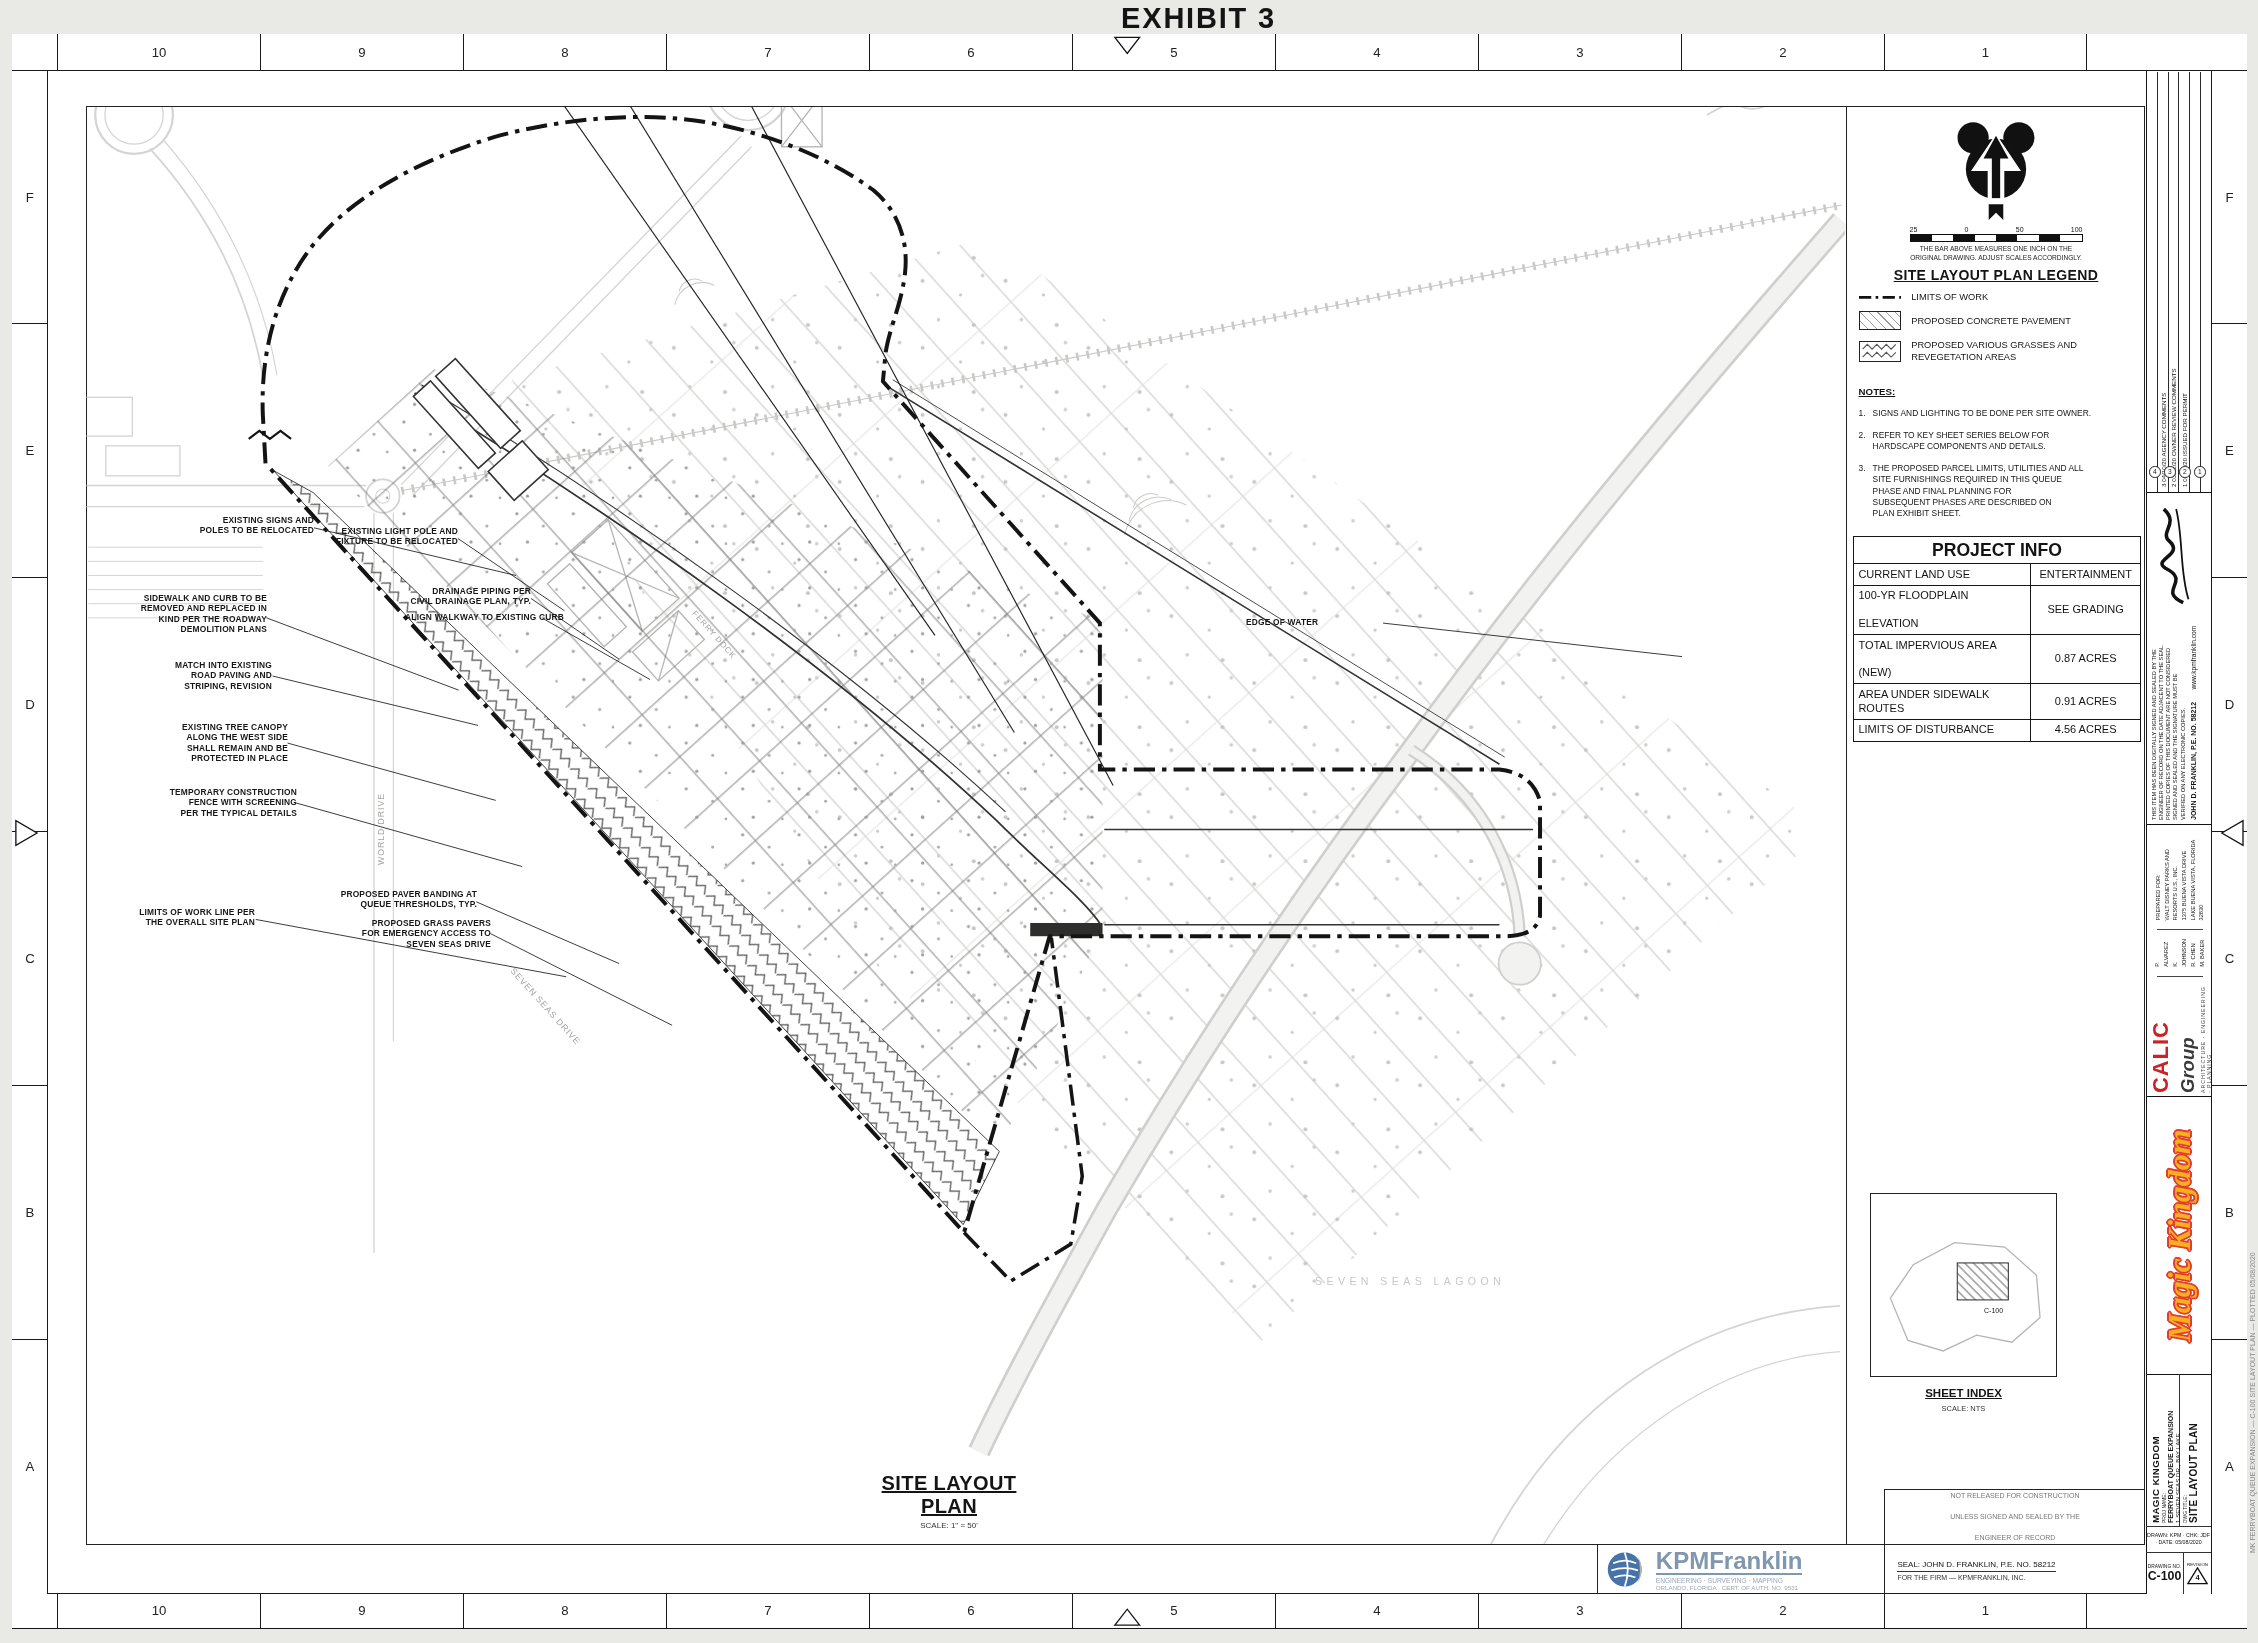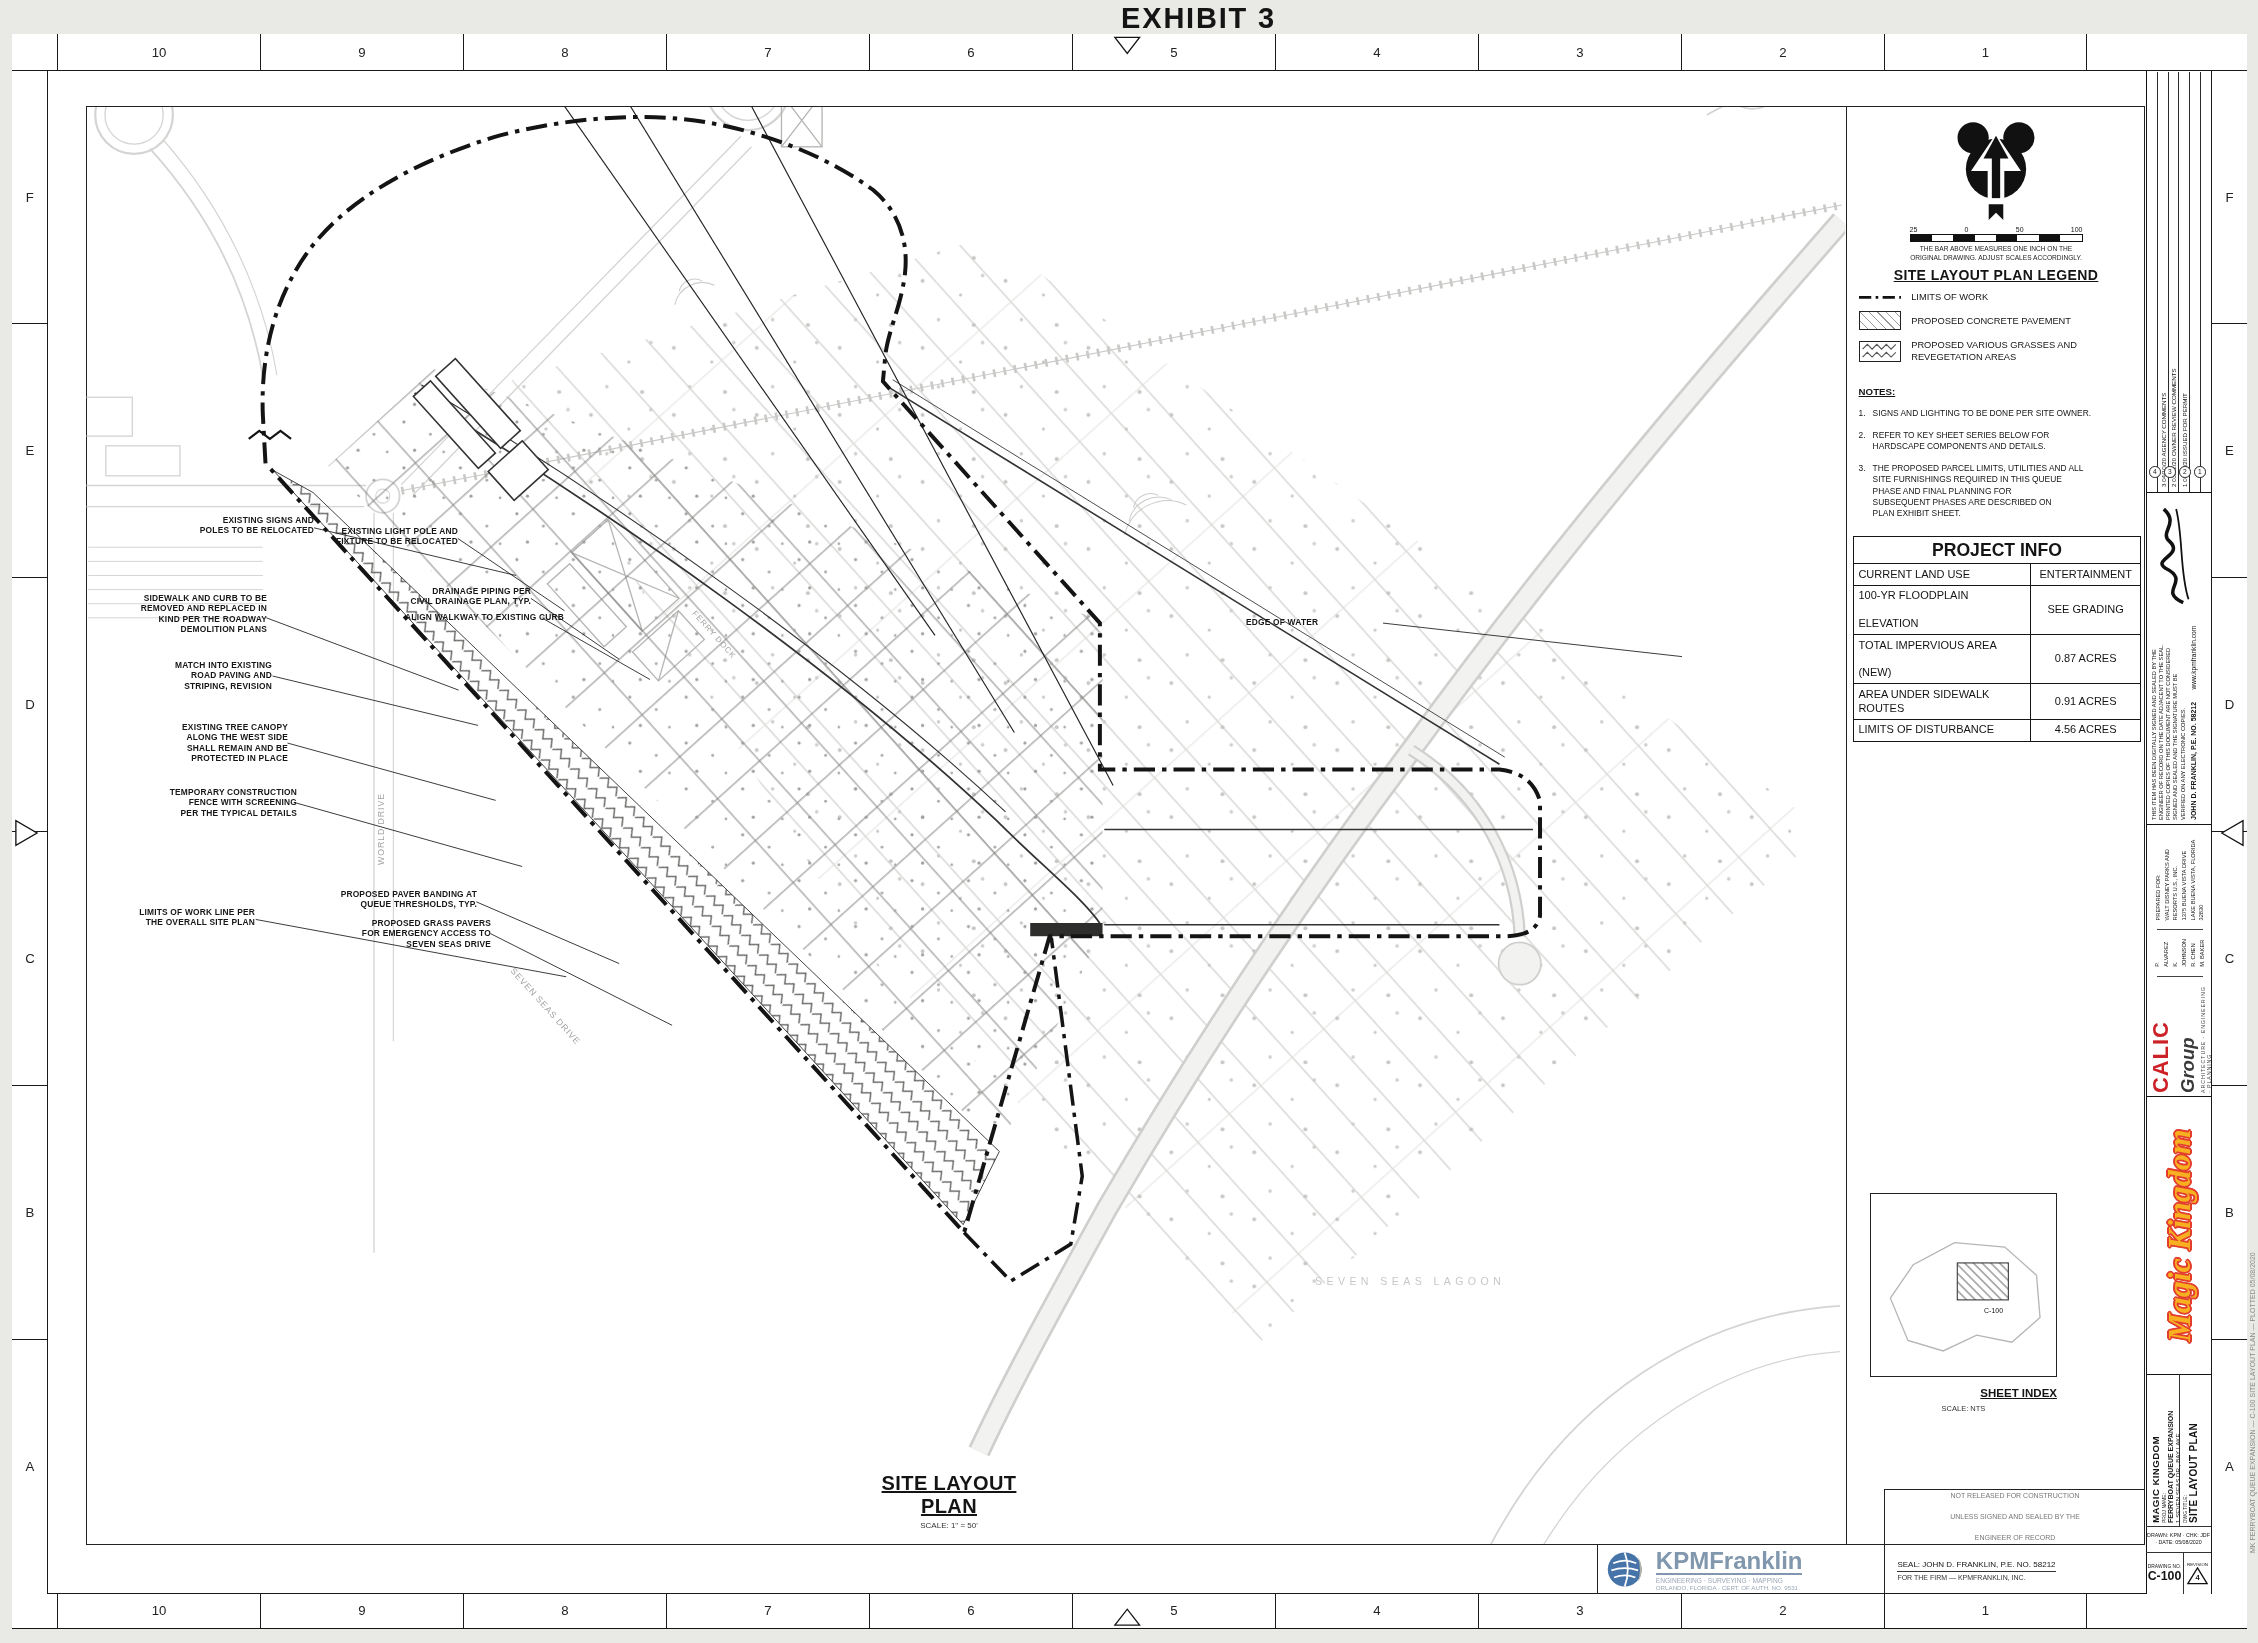--- a/index.html
+++ b/index.html
@@ -379,21 +379,21 @@
     <defs>
         <pattern id="phx" width="7" height="7" patternUnits="userSpaceOnUse" patternTransform="rotate(45)">
           <path d="M0,1 H7" stroke="#555" stroke-width="1"></path>
         </pattern>
       </defs>
     <path d="M22,118 L48,80 L95,55 L152,60 L188,92 L192,140 L160,168 L120,160 L82,178 L42,166 Z" fill="none" stroke="#b5b5b3" stroke-width="1.5"></path>
     <rect x="98" y="78" width="58" height="42" fill="url(#phx)" stroke="#333" stroke-width="1.2"></rect>
   </svg>
   <div class="abs" style="left:113px;top:113px;font-size:7px">C-100</div>
 </div>
-<div class="abs" style="left:1870px;top:1387px;width:187px;text-align:right;font-size:11.5px;font-weight:bold;text-decoration:underline">SHEET INDEX</div>
+<div class="abs" style="left:1870px;top:1387px;width:187px;text-align:center;font-size:11.5px;font-weight:bold;text-decoration:underline">SHEET INDEX</div>
 <div class="abs" style="left:1870px;top:1404px;width:187px;text-align:center;font-size:7.5px;color:#333">SCALE: NTS</div>
 
 <div class="abs" style="left:1884px;top:1489px;width:261px;height:56px;border-left:1.3px solid #222;border-top:1.3px solid #222;display:flex;flex-direction:column;justify-content:center;align-items:center;font-size:7px;color:#777;line-height:1.5">
     <span>NOT RELEASED FOR CONSTRUCTION</span>
     <br>
     <span>UNLESS SIGNED AND SEALED BY THE</span>
     <br>
     <span>ENGINEER OF RECORD</span>
   </div>
 

